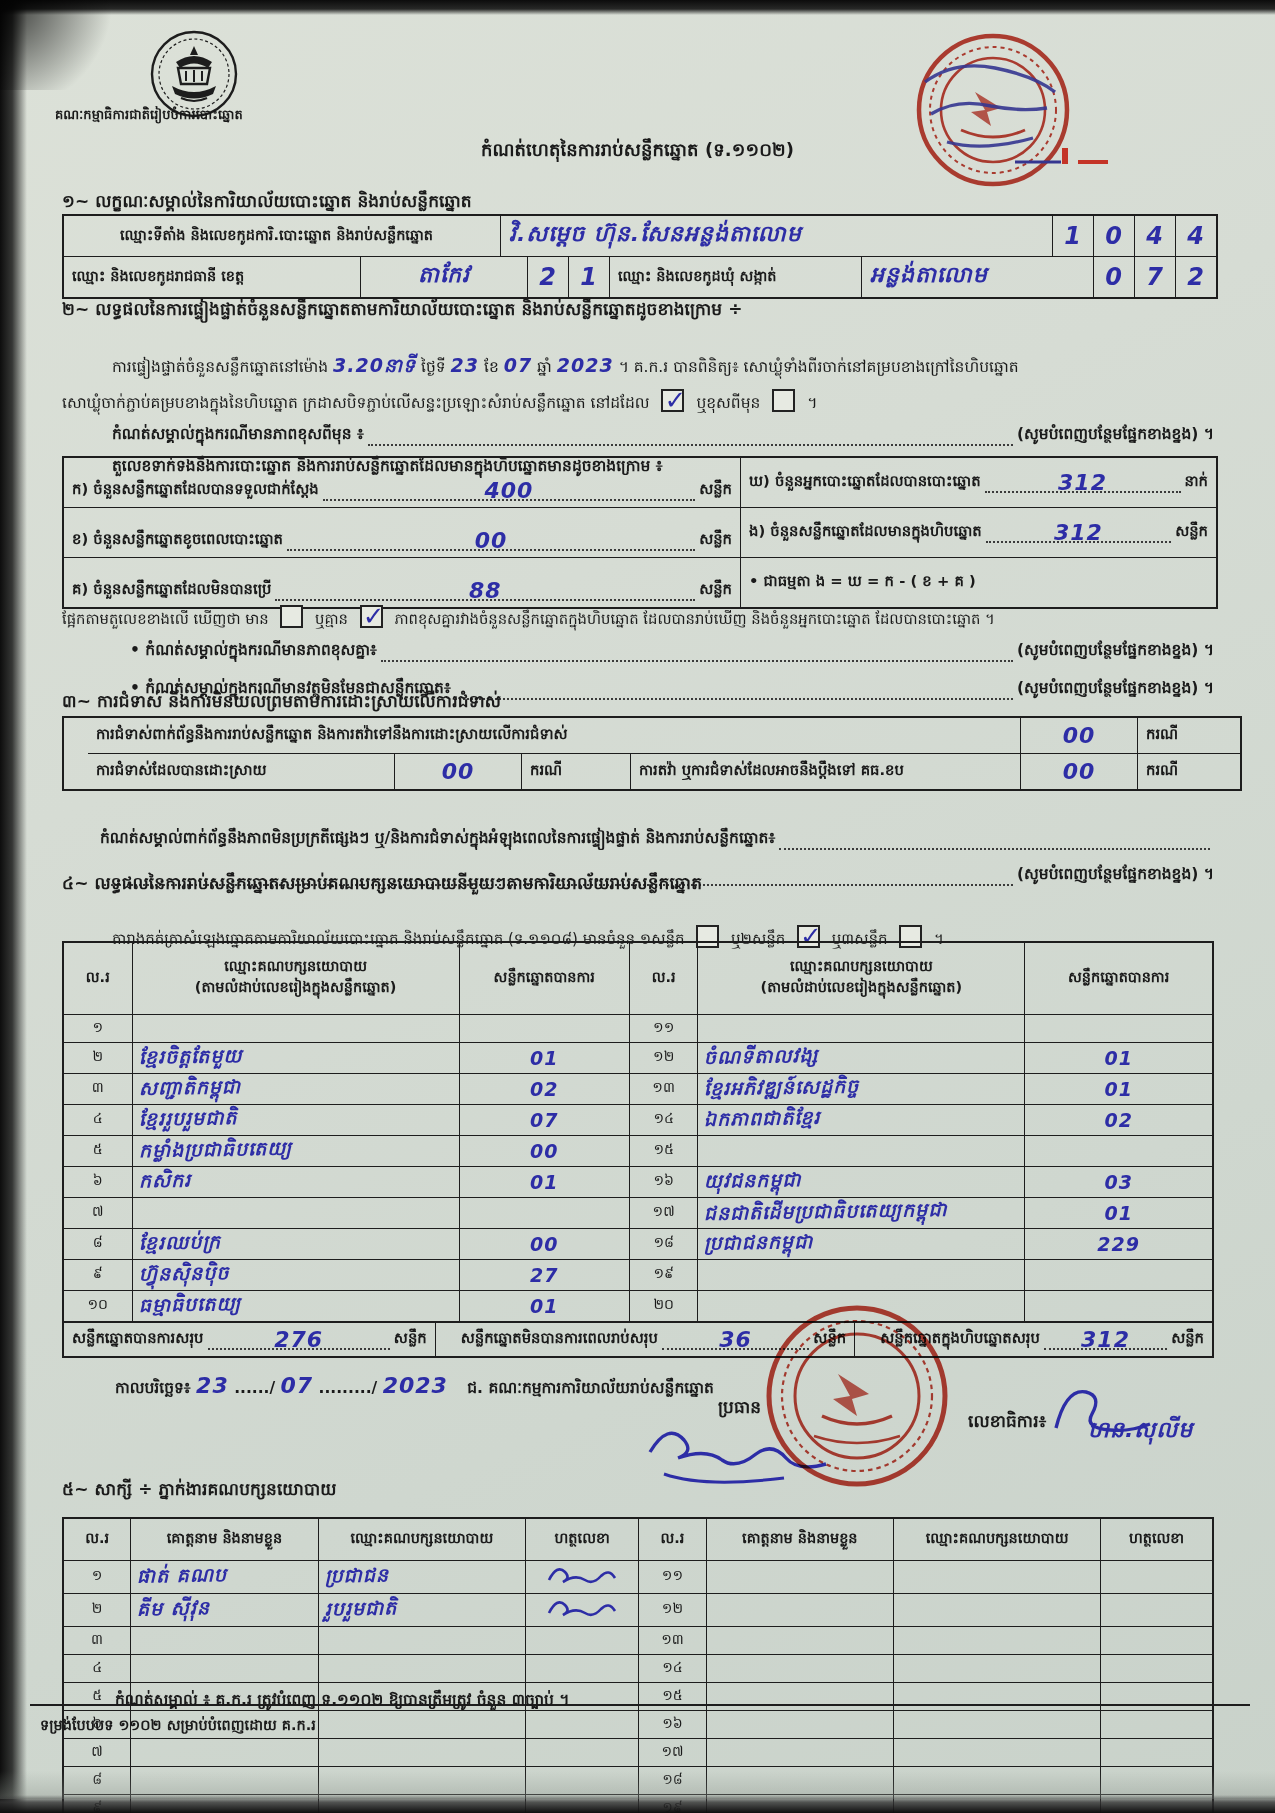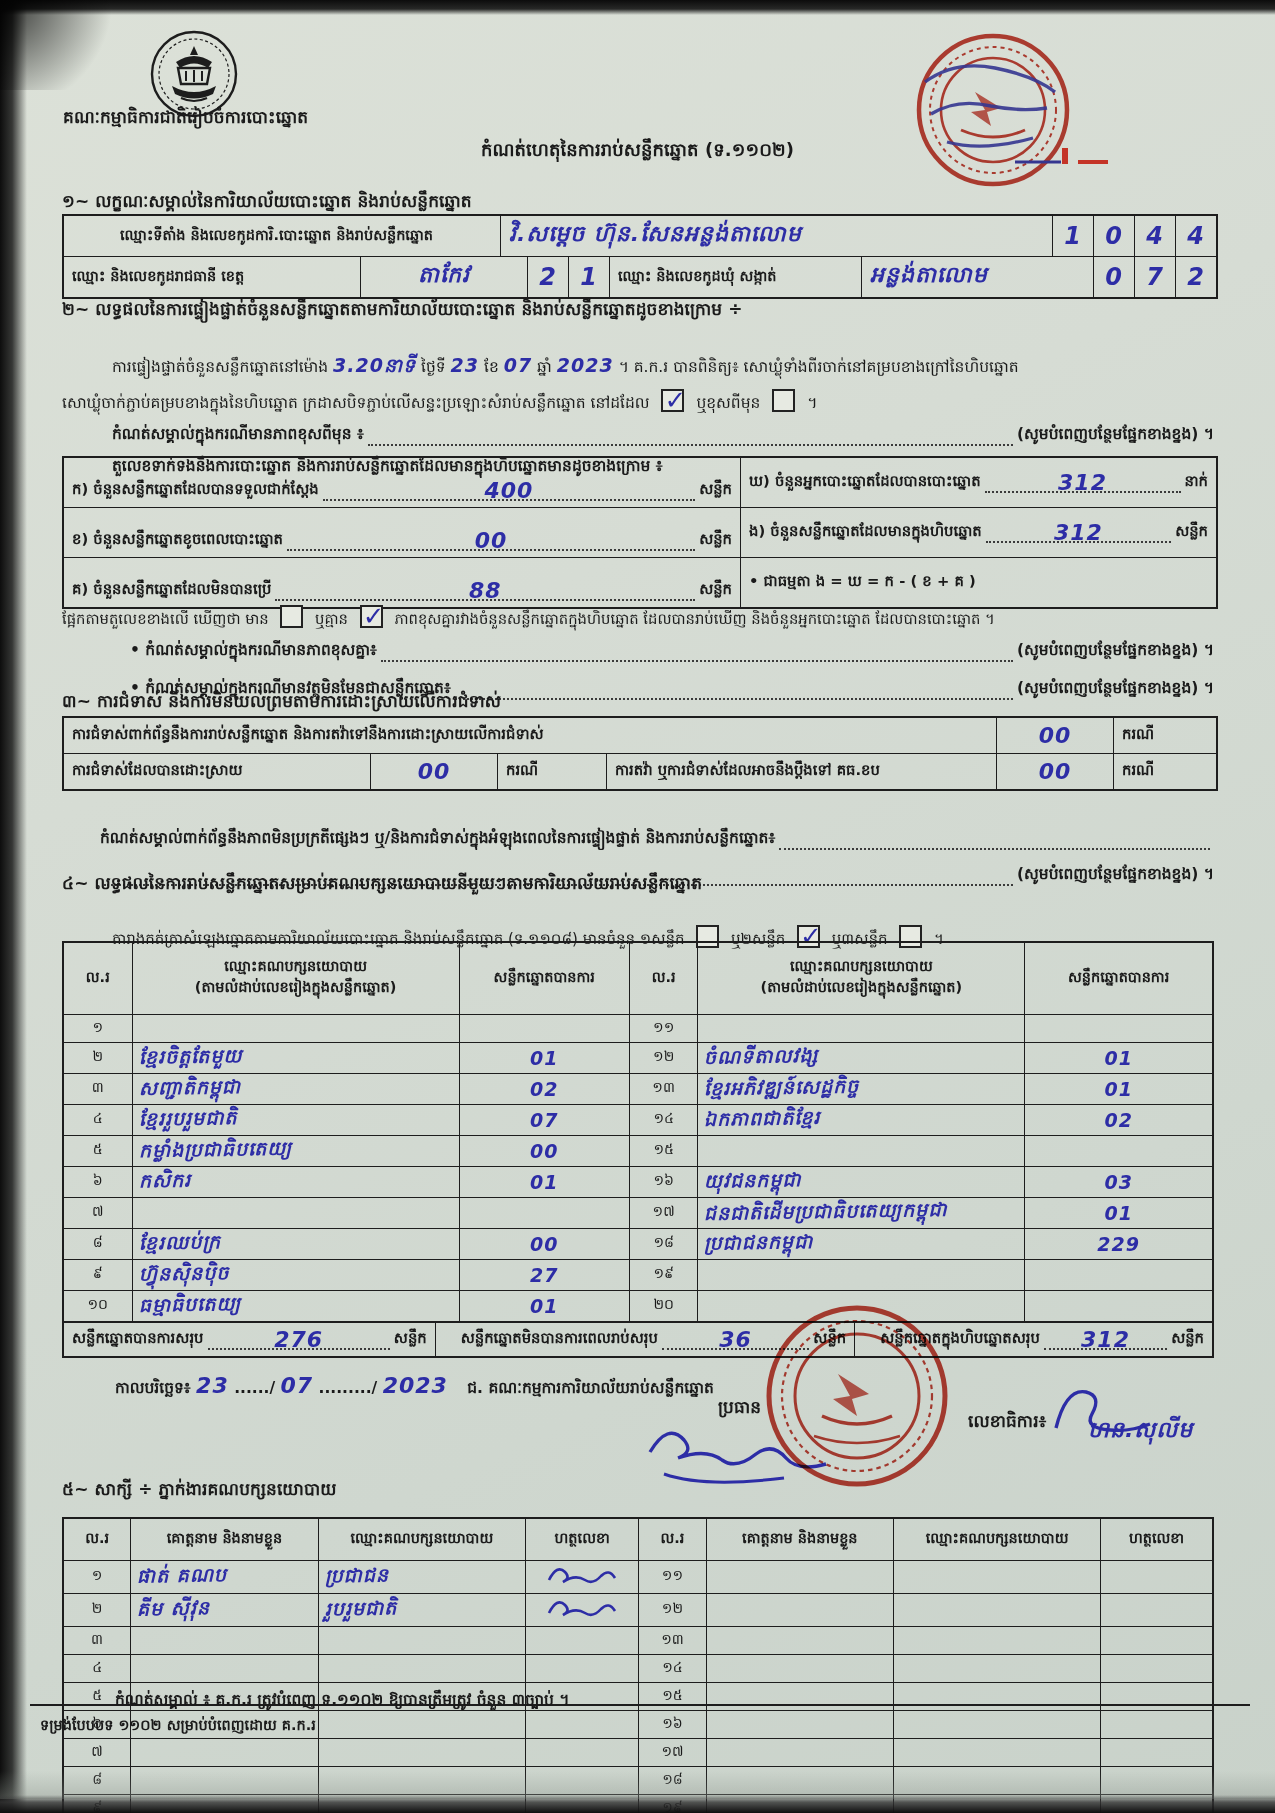--- a/index.html
+++ b/index.html
@@ -45,21 +45,21 @@
   .cb.on::after{content:"\2713";position:absolute;top:-10px;left:1px;color:#2d2da6;font-size:26px;font-weight:bold;}
 
   
   .ct{border:2px solid #1d1d1d;}
   .ctr{display:flex;border-top:1.6px solid #1d1d1d;}
   .ctr:first-child{border-top:none;}
   .ctl{width:660px;padding:6px 8px;display:flex;align-items:flex-end;font-weight:bold;font-size:14.8px;}
   .ctrgt{flex:1;border-left:1.6px solid #1d1d1d;padding:14px 8px;display:flex;align-items:flex-end;font-weight:bold;font-size:14.8px;}
 
   
-  .t3{border:2px solid #1d1d1d;}
+  .t3{border:2px solid #1d1d1d;padding-left:24px;}
   .t3r{display:flex;border-top:1.6px solid #1d1d1d;}
   .t3r:first-child{border-top:none;}
   .t3 .c{border-left:1.6px solid #1d1d1d;padding:5px 8px;display:flex;align-items:center;font-weight:bold;font-size:14.8px;}
   .t3 .c:first-child{border-left:none;}
   .t3 .val{justify-content:center;}
 
   
   table{border-collapse:collapse;width:100%;margin-top:13px;}
   .grid{border:2.2px solid #1d1d1d;}
   .grid th,.grid td{border:1.6px solid #1d1d1d;padding:1px 6px;}
@@ -91,21 +91,21 @@
     <circle cx="46" cy="48" r="42" fill="none" stroke="#1d1d1d" stroke-width="2.4"></circle>
     <circle cx="46" cy="48" r="35" fill="none" stroke="#1d1d1d" stroke-width="1.2" stroke-dasharray="3 2.5"></circle>
     <path d="M46 20 l4 9 -8 0 z" fill="#1d1d1d"></path>
     <path d="M28 36 q18 -12 36 0 l-4 6 q-14 -9 -28 0 z" fill="#1d1d1d"></path>
     <path d="M30 42 h32 l-3 16 h-26 z" fill="none" stroke="#1d1d1d" stroke-width="2.4"></path>
     <path d="M38 45 v10 M46 44 v12 M54 45 v10" stroke="#1d1d1d" stroke-width="2"></path>
     <path d="M24 60 q22 12 44 0 l-3 8 q-19 9 -38 0 z" fill="#1d1d1d"></path>
     <path d="M33 72 q13 6 26 0" fill="none" stroke="#1d1d1d" stroke-width="2"></path>
   </svg>
 
-  <div class="abs h" style="left:63px;top:106px;font-size:17px">គណៈកម្មាធិការជាតិរៀបចំការបោះឆ្នោត</div>
+  <div class="abs h" style="left:55px;top:106px;font-size:13px">គណៈកម្មាធិការជាតិរៀបចំការបោះឆ្នោត</div>
   <div class="abs h" style="left:0;right:0;top:138px;text-align:center;font-size:18px">កំណត់ហេតុនៃការរាប់សន្លឹកឆ្នោត (ទ.១១០២)</div>
 
   <svg class="abs stamp" style="left:895px;top:22px" width="190" height="180" viewBox="0 0 190 180">
     <circle cx="98" cy="88" r="74" fill="none" stroke="#c43427" stroke-width="4.5"></circle>
     <circle cx="98" cy="88" r="52" fill="none" stroke="#c43427" stroke-width="2.6"></circle>
     <circle cx="98" cy="88" r="63" fill="none" stroke="#c43427" stroke-width="2" stroke-dasharray="4 4"></circle>
     <path d="M80 70 l10 18 -14 2 20 14 -4 -14 14 -4 z" fill="#c43427" opacity=".85"></path>
     <path d="M66 108 q32 14 64 0" fill="none" stroke="#c43427" stroke-width="3"></path>
     <path d="M30 60 q30 -22 70 -14 q40 8 60 24" fill="none" stroke="#2d2da6" stroke-width="3.4" opacity=".9"></path>
     <path d="M36 92 q26 -16 60 -8 q30 6 56 2" fill="none" stroke="#2d2da6" stroke-width="3.4" opacity=".9"></path>

